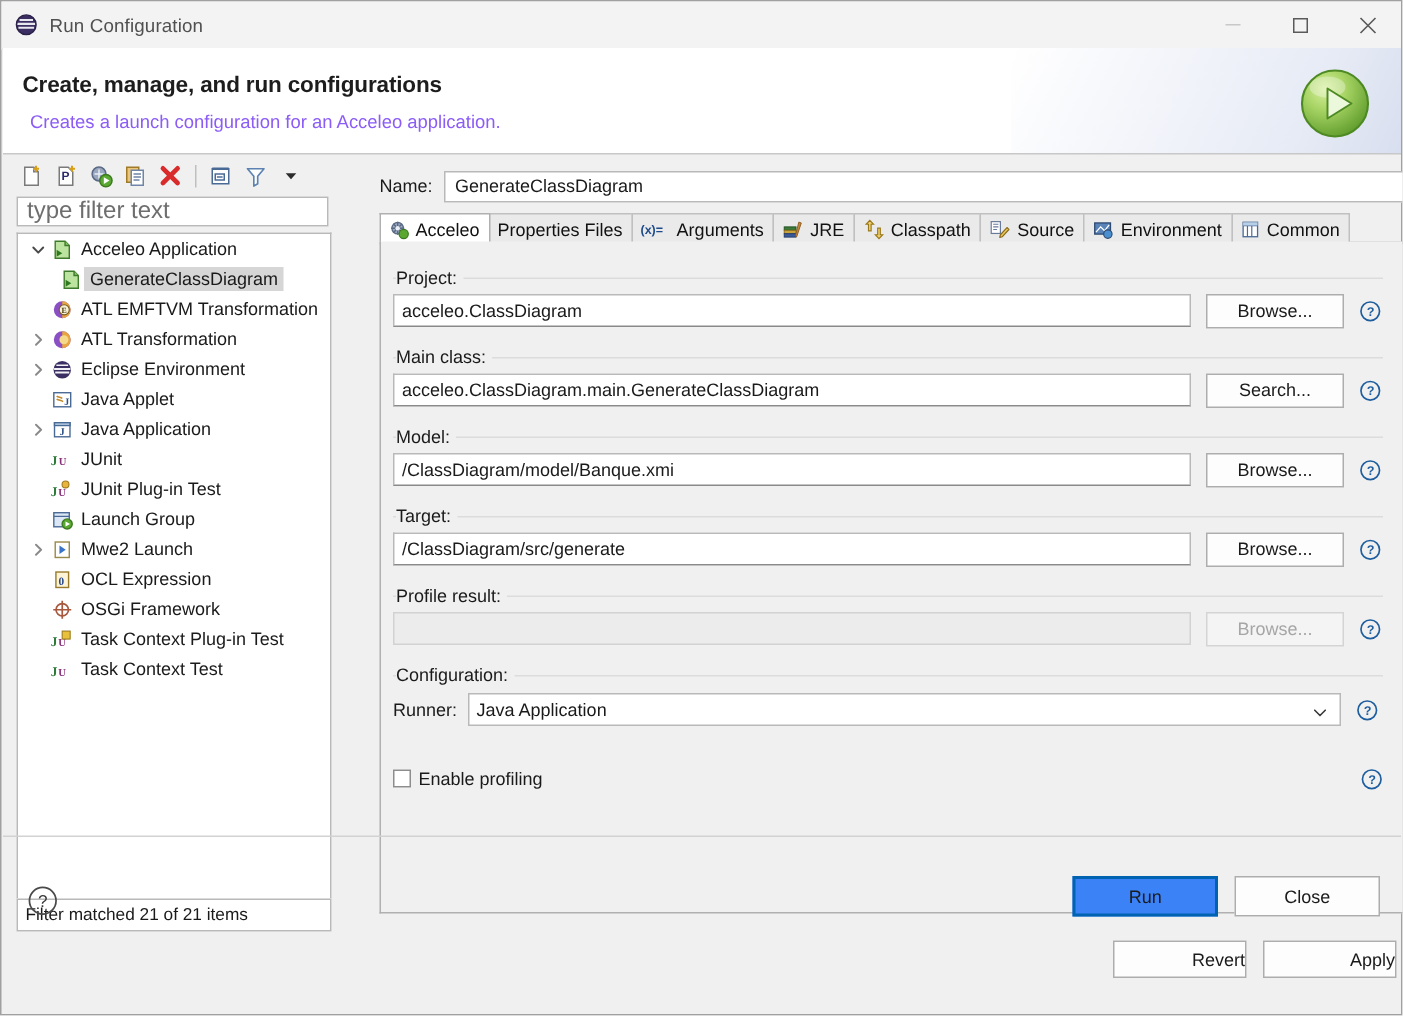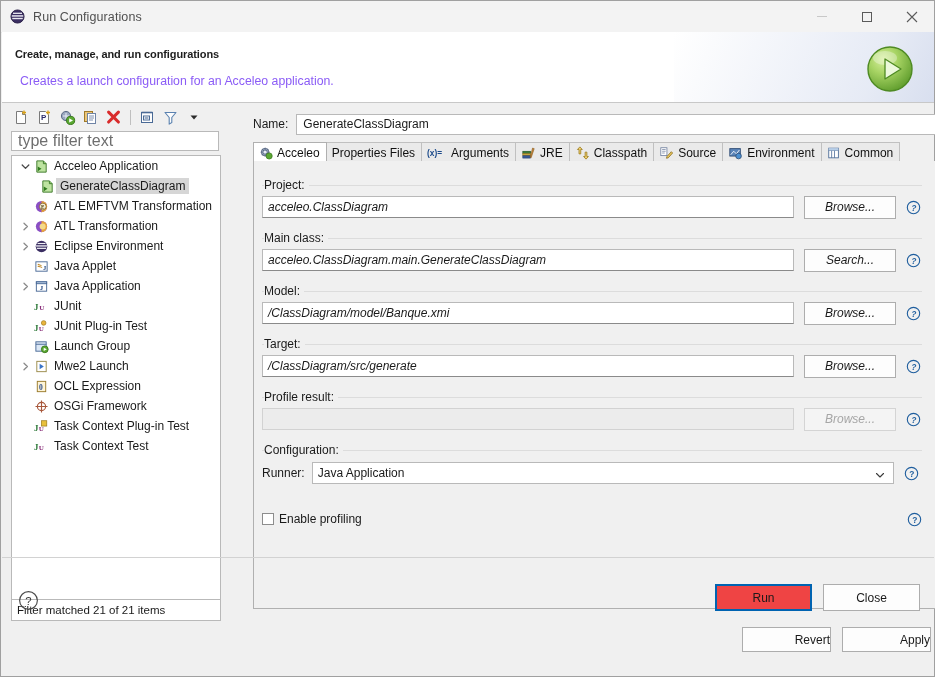--- a/index.html
+++ b/index.html
@@ -44,21 +44,21 @@
     position:absolute; left:1px; top:31px; width: 932px; height: 70px;
     background: #ffffff;
     overflow:hidden;
   }
   .header .hdr-glow {
     position:absolute; right:0; top:0; width: 260px; height: 70px;
     background: linear-gradient(115deg, rgba(255,255,255,0) 0%, rgba(222,228,242,.75) 75%, rgba(214,221,238,.95) 100%);
   }
   .header h1 {
     position:absolute; left: 13px; top: 16px;
-    margin:0; font-size: 11px; font-weight: bold; color: #1d1d1d;
+    margin:0; font-size: 15px; font-weight: bold; color: #1d1d1d;
     letter-spacing: -0.1px;
     text-align: right;
   }
   .header .sub {
     position:absolute; left: 18px; top: 42px;
     font-size: 12.3px; color: #8b5cf6;
   }
   .header .runglyph {
     position:absolute; right: 19px; top: 12px;
   }
@@ -137,21 +137,21 @@
 
   .group { position:absolute; left:8px; width:660px; }
   .group .glabel {
     position:absolute; left:2px; top:-1px; font-size:12px; background:#f0f0f0;
     padding-right:4px; z-index:2;
   }
   .group .gline {
     position:absolute; left:0; top:6px; width:660px; height:1px;
     background:#dcdcdc;
   }
-  .fieldrow { position:absolute; left:0; top:16px; width:660px; height:24px; display:flex; align-items:center;font-style:italic; }
+  .fieldrow { position:absolute; left:0; top:16px; width:660px; height:24px; display:flex; align-items:center; }
   .textin {
     width:532px; height:22px; box-sizing:border-box;
     border:1px solid #b9b9b9; background:#fff;
     display:flex; align-items:center; padding-left:5px; font-size:12px;
     border-bottom:1px solid #8a8a8a;
   }
   .textin.disabled { background:#ececec; border:1px solid #d2d2d2; }
   .btn {
     width:92px; height:23px; margin-left:10px; box-sizing:border-box;
     border:1px solid #adadad; background:#fdfdfd;
@@ -184,38 +184,38 @@
   }
   .footsep { position:absolute; left:1px; top:556px; width:932px; height:1px; background:#d2d2d2; }
   .footer { position:absolute; left:0; top:557px; width:933px; height:60px; }
   .footer .fhelp { position:absolute; left:17px; top:32px; }
   .footer .fbtns { position:absolute; right:14px; top:26px; display:flex; gap:11px; }
   .footer .fbtn {
     width:97px; height:27px; box-sizing:border-box;
     border:1px solid #adadad; background:#fdfdfd;
     display:flex; align-items:center; justify-content:center; font-size:12px;
   }
-  .footer .fbtn.primary { border:2px solid #0063b1; background:#ef4444; }
+  .footer .fbtn.primary { border:2px solid #0063b1; background:#3b82f6; }
 </style>
 </head>
 <body>
 
 <div id="dialog">
 
   <div class="titlebar">
     <span class="tb-icon">
       <svg width="15" height="15" viewBox="0 0 16 16">
         <circle cx="8" cy="8" r="7" fill="#3b2e62"></circle>
         <path d="M1.6 6.6h12.8v1.6H1.6z" fill="#e8e8ef"></path>
         <path d="M2.4 9.4h11.2v1.5H2.4z" fill="#e8e8ef"></path>
         <path d="M3.2 3.9h9.6v1.4H3.2z" fill="#e8e8ef"></path>
         <circle cx="8" cy="8" r="7" fill="none" stroke="#2b2148" stroke-width="1"></circle>
       </svg>
     </span>
-    <span class="tb-title">Run Configurations</span>
+    <span class="tb-title">Run Configuration</span>
     <div class="wincontrols">
       <div class="wc">
           <div class="bar"></div>
         </div>
       <div class="wc">
           <div class="sq"></div>
         </div>
       <div class="wc">
         <svg width="12" height="12" viewBox="0 0 12 12">
             <path d="M1 1 L11 11 M11 1 L1 11" stroke="#5a5a5a" stroke-width="1.1" fill="none"></path>

